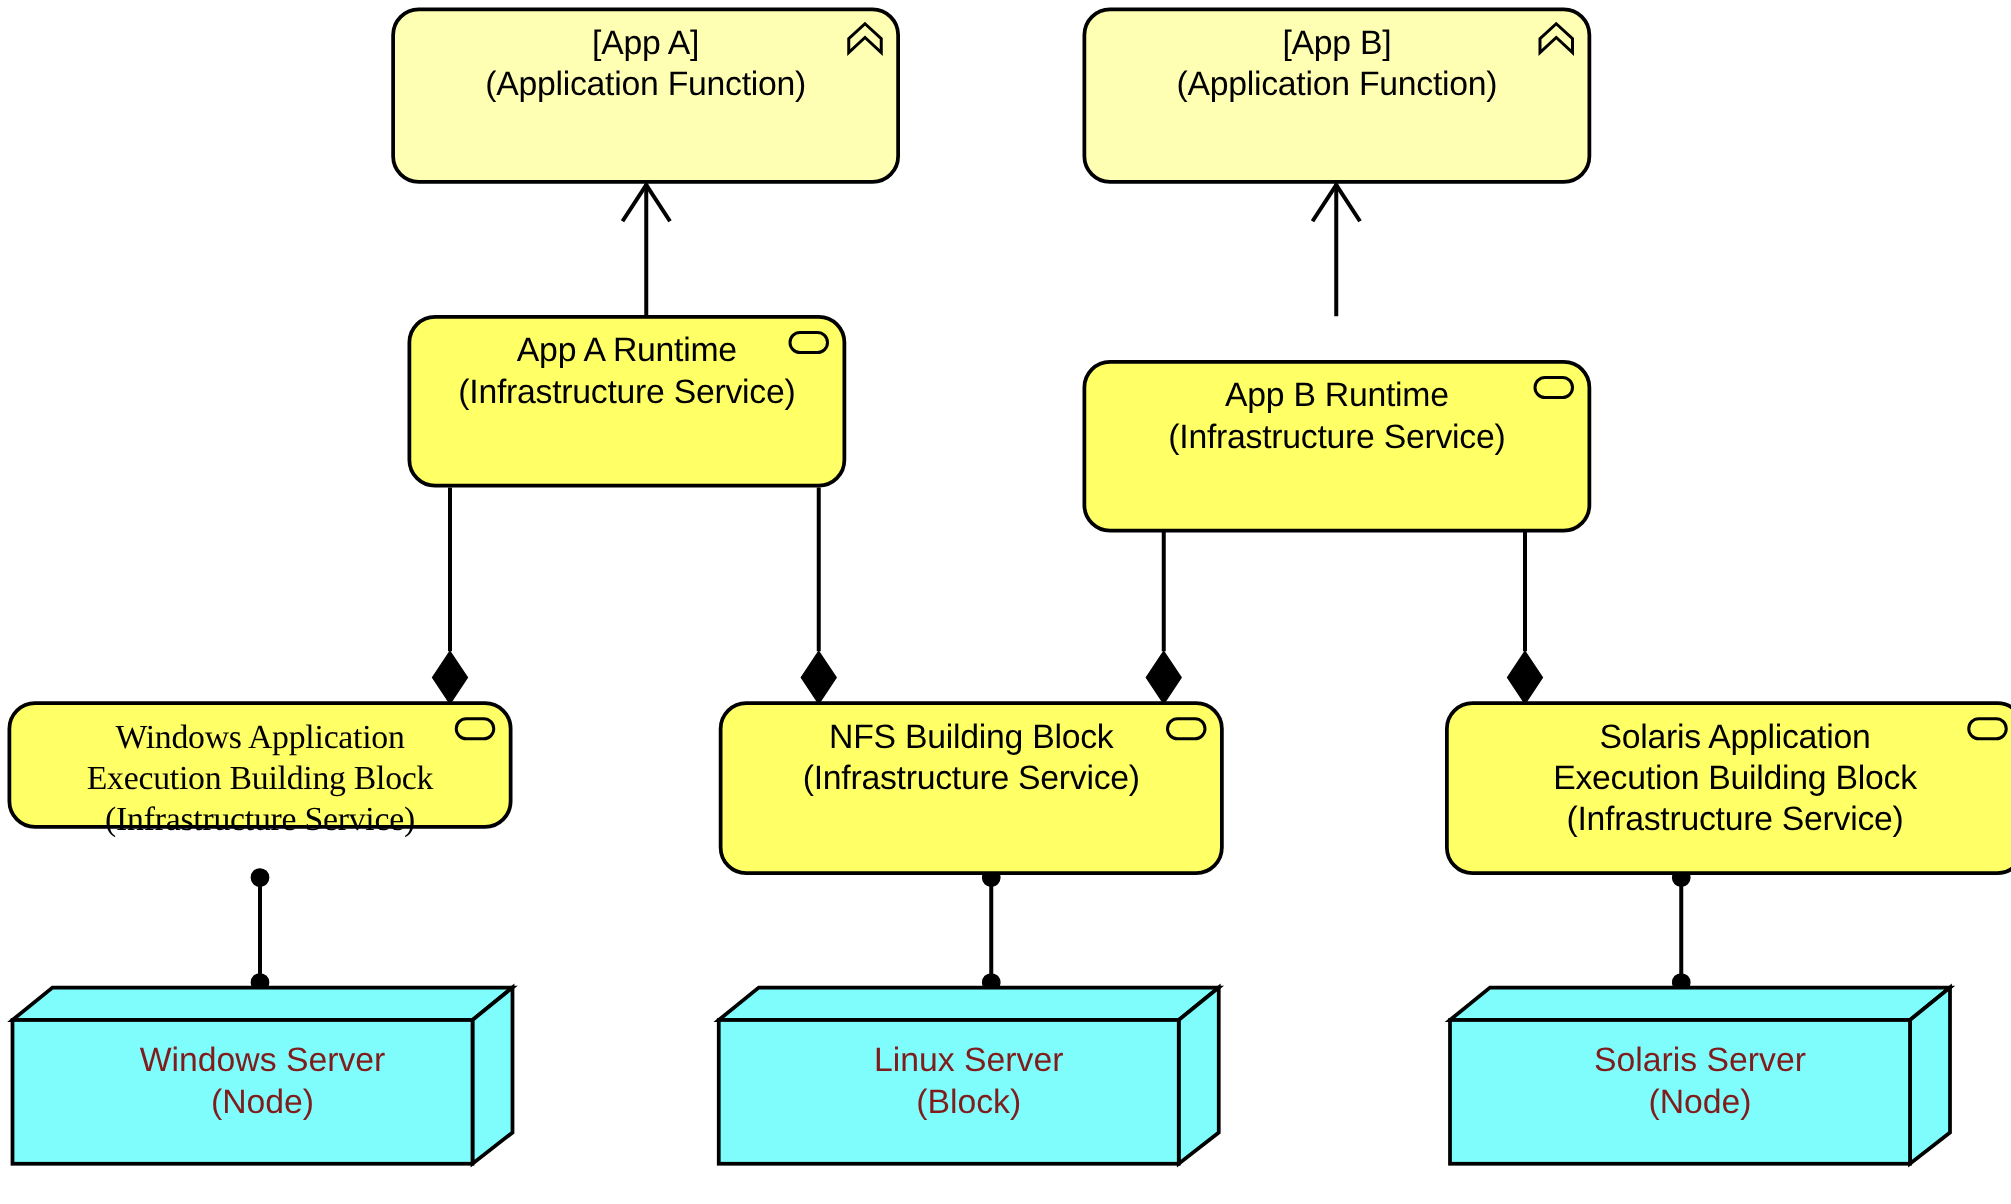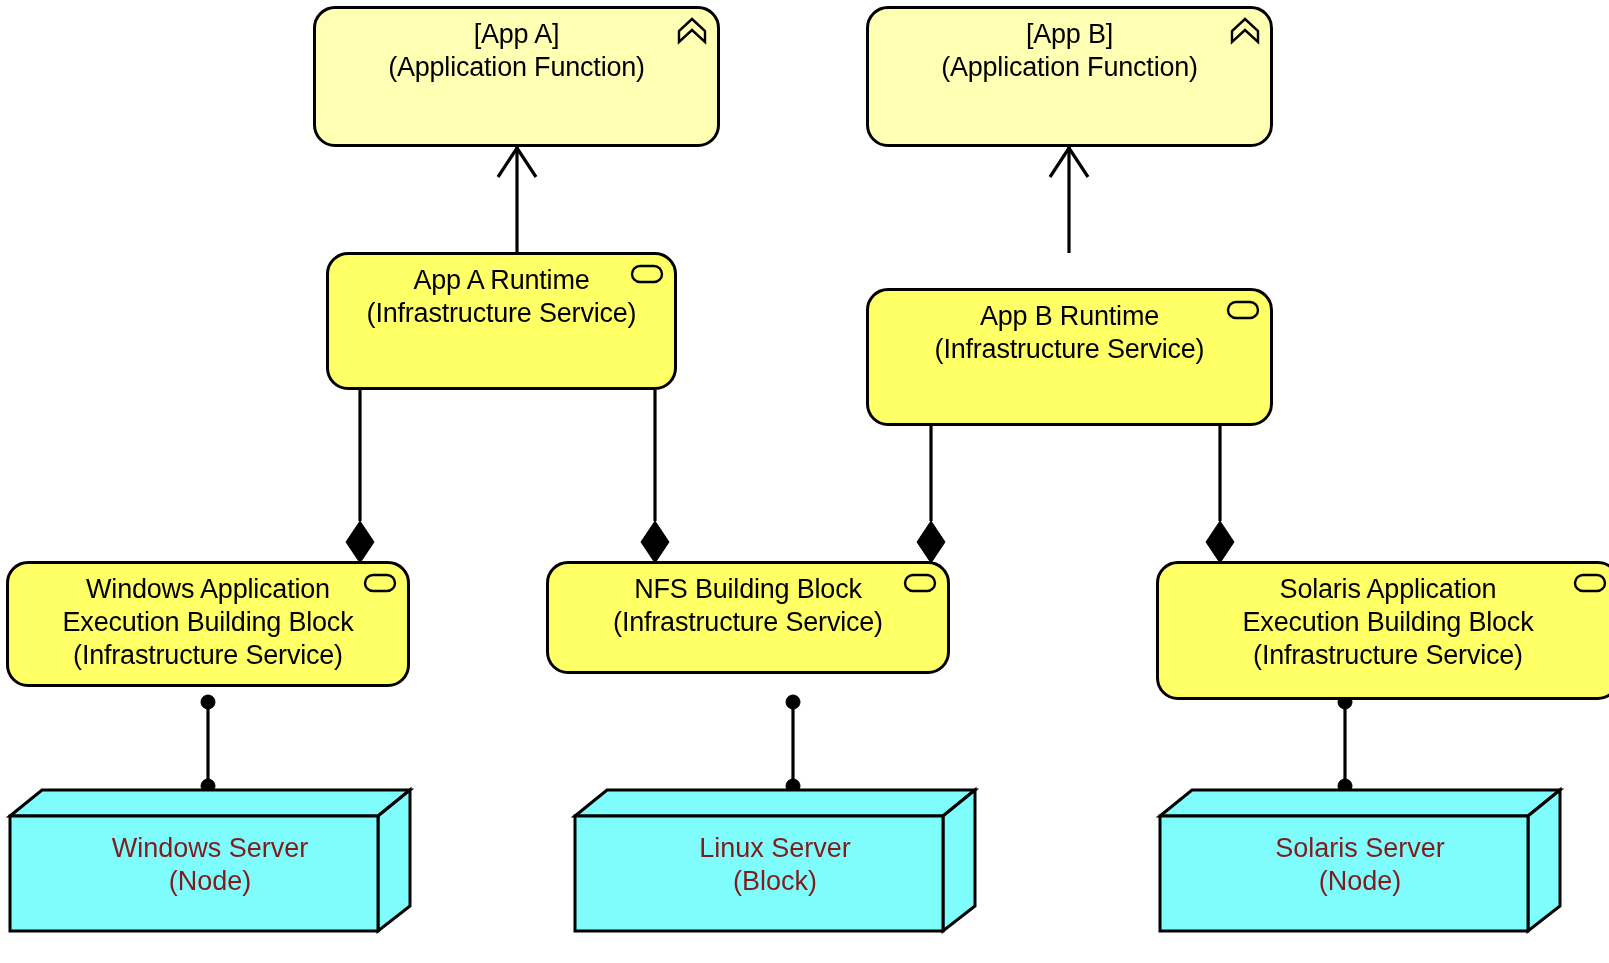--- a/index.html
+++ b/index.html
@@ -186,33 +186,33 @@
     <div class="rounded-shape"></div>
     <div class="label">App B Runtime
 (Infrastructure Service)</div>
     <span class="type-icon">
       <svg width="34" height="22" viewBox="0 0 34 22">
         <rect x="2" y="3" width="30" height="16" rx="8" ry="8" fill="none" stroke="#000000" stroke-width="2.4"></rect>
       </svg>
     </span>
   </div>
 
-  <div class="node infra-service" style="left:6px; top:561px; width:404px; height:126px;">
+  <div class="node infra-service" style="left:6px; top:561px; width:404px; height:102px;font-family:Liberation Serif, serif;">
     <div class="rounded-shape"></div>
     <div class="label">Windows Application
 Execution Building Block
 (Infrastructure Service)</div>
     <span class="type-icon">
       <svg width="34" height="22" viewBox="0 0 34 22">
         <rect x="2" y="3" width="30" height="16" rx="8" ry="8" fill="none" stroke="#000000" stroke-width="2.4"></rect>
       </svg>
     </span>
   </div>
 
-  <div class="node infra-service" style="left:546px; top:561px; width:404px; height:113px;">
+  <div class="node infra-service" style="left:575px; top:561px; width:404px; height:139px;">
     <div class="rounded-shape"></div>
     <div class="label">NFS Building Block
 (Infrastructure Service)</div>
     <span class="type-icon">
       <svg width="34" height="22" viewBox="0 0 34 22">
         <rect x="2" y="3" width="30" height="16" rx="8" ry="8" fill="none" stroke="#000000" stroke-width="2.4"></rect>
       </svg>
     </span>
   </div>
 

